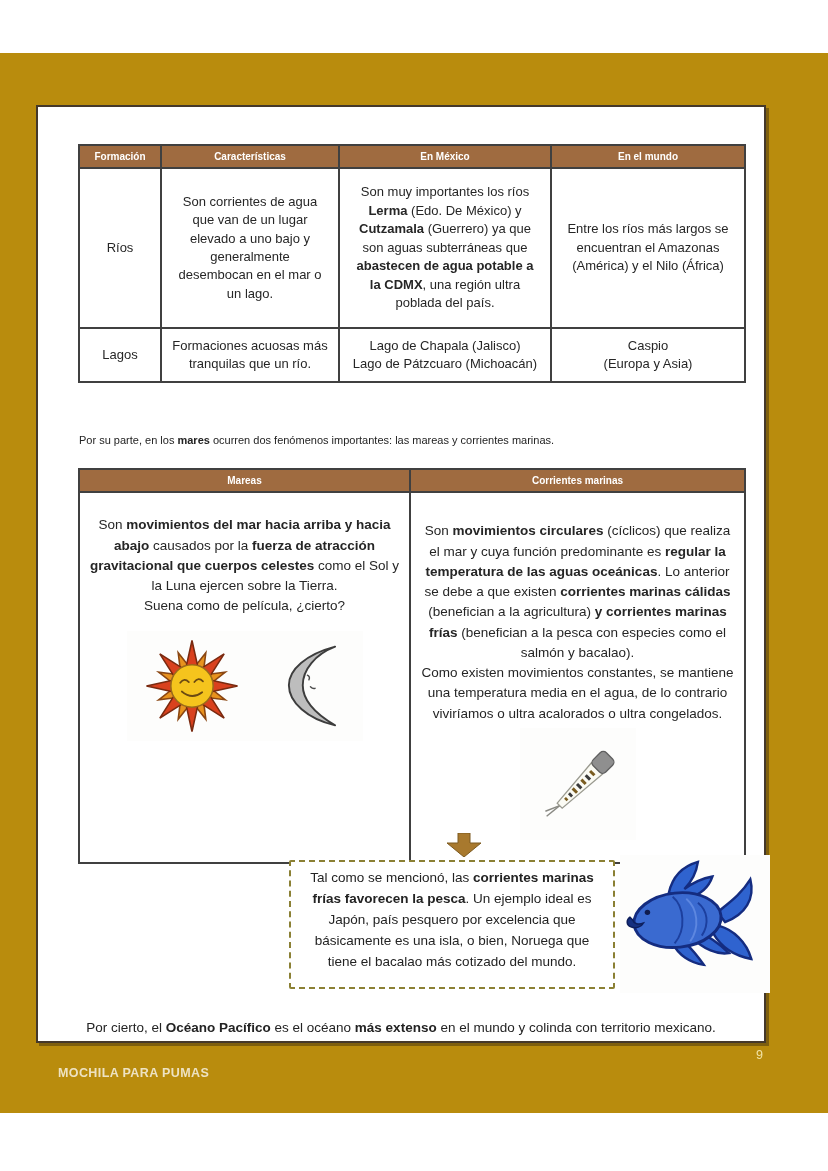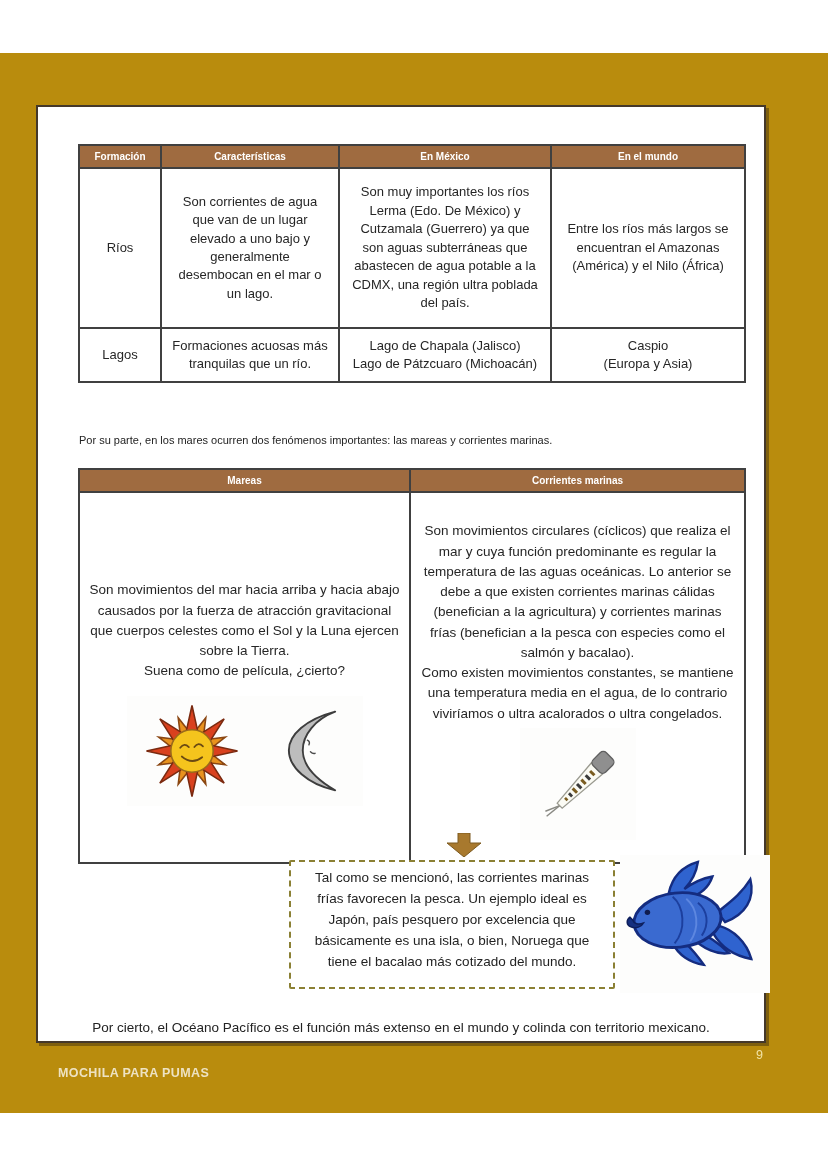--- a/index.html
+++ b/index.html
@@ -16,41 +16,41 @@
   th,td{border:2px solid #404040;}
   th{background:#9F6B40;color:#ffffff;font-size:10px;font-weight:bold;padding:5px 4px;}
   td{font-size:13px;text-align:center;vertical-align:middle;color:#262626;line-height:1.42;white-space:pre-line;}
   .t1{left:40px;top:37px;width:666px;}
   .t1 td{padding:6px 10px;}
   .t1 .row-rios{height:160px;}
   .t1 .row-lagos{height:54px;padding-left:32px;}
   .t2{left:40px;top:361px;width:666px;}
   .t2 td{height:334px;vertical-align:top;padding:0;}
   .cell-flex{display:flex;flex-direction:column;align-items:center;height:100%;box-sizing:border-box;}
-  .tides-cell{justify-content:center;padding:4px 8px 10px;}
+  .tides-cell{padding:4px 8px 10px;}
   .currents-cell{padding:10px 8px 4px;}
   .rich-text{font-size:13.5px;line-height:1.5;text-align:center;white-space:pre-line;}
   .illustration{display:flex;align-items:center;justify-content:center;gap:32px;
     background:#fdfdfc;padding:4px 14px;margin-top:14px;}
   .thermo-wrap{margin-top:4px;background:#fdfdfc;padding:0 6px;}
   .down-arrow{position:absolute;left:409px;top:726px;}
   .note-box{
     position:absolute;left:251px;top:753px;width:326px;height:129px;box-sizing:border-box;
     border:2px dashed #8B8034;background:#fff;border-radius:2px;
     display:flex;align-items:flex-start;justify-content:center;padding:6px 12px;
     font-size:13.5px;line-height:1.55;text-align:center;
   }
   .fish-wrap{position:absolute;left:582px;top:748px;width:150px;height:138px;
     display:flex;align-items:center;justify-content:center;background:#fdfdfc;}
   .pacific-note{position:absolute;left:0;top:912px;width:100%;text-align:center;font-size:13.5px;line-height:1.4;}
   .intro-line{position:absolute;left:41px;top:327px;width:650px;font-size:11px;}
   .footer-brand{position:absolute;left:58px;top:1066px;font-size:12.5px;font-weight:bold;
     color:rgba(255,255,255,.75);letter-spacing:.4px;}
   .page-number{position:absolute;left:756px;top:1048px;font-size:12.5px;color:#F2E3A5;}
-  b{font-weight:normal;}
+  b{font-weight:bold;}
 </style>
 </head>
 <body>
 
 <div class="gold-panel"></div>
 
 <div class="content-card">
 
   <table class="t1">
     <colgroup>
@@ -161,18 +161,18 @@
       <path d="M72,82 C84,94 98,100 110,98 C100,88 88,80 78,76 Z" fill="#2f63cf" stroke="#142c80" stroke-width="2.5"></path>
       <ellipse cx="57" cy="64" rx="45" ry="28" fill="#3a6ad0" stroke="#142c80" stroke-width="3" transform="rotate(-6 57 64)"></ellipse>
       <path d="M52,40 C64,50 66,74 54,88" stroke="#1c3f9e" stroke-width="2" fill="none"></path>
       <path d="M66,42 C78,52 80,72 70,86" stroke="#5d87e0" stroke-width="2" fill="none"></path>
       <path d="M78,46 C88,54 90,68 82,80" stroke="#1c3f9e" stroke-width="2" fill="none"></path>
       <circle cx="26" cy="56" r="2.8" fill="#101c4e"></circle>
       <path d="M8,61 C4,64 4,69 9,71 C14,73 20,71 22,67 C17,69 12,68 11,64 Z" fill="#16307f" stroke="#0e1f5c" stroke-width="1.5"></path>
     </svg>
   </div>
 
-  <div class="pacific-note"><span>Por cierto, el </span><b>Océano Pacífico</b><span> es el función </span><b>más extenso</b><span> en el mundo y colinda con territorio mexicano.</span></div>
+  <div class="pacific-note"><span>Por cierto, el </span><b>Océano Pacífico</b><span> es el océano </span><b>más extenso</b><span> en el mundo y colinda con territorio mexicano.</span></div>
 
 </div>
 
 <div class="footer-brand">MOCHILA PARA PUMAS</div>
 <div class="page-number">9</div>
 
 </body></html>

